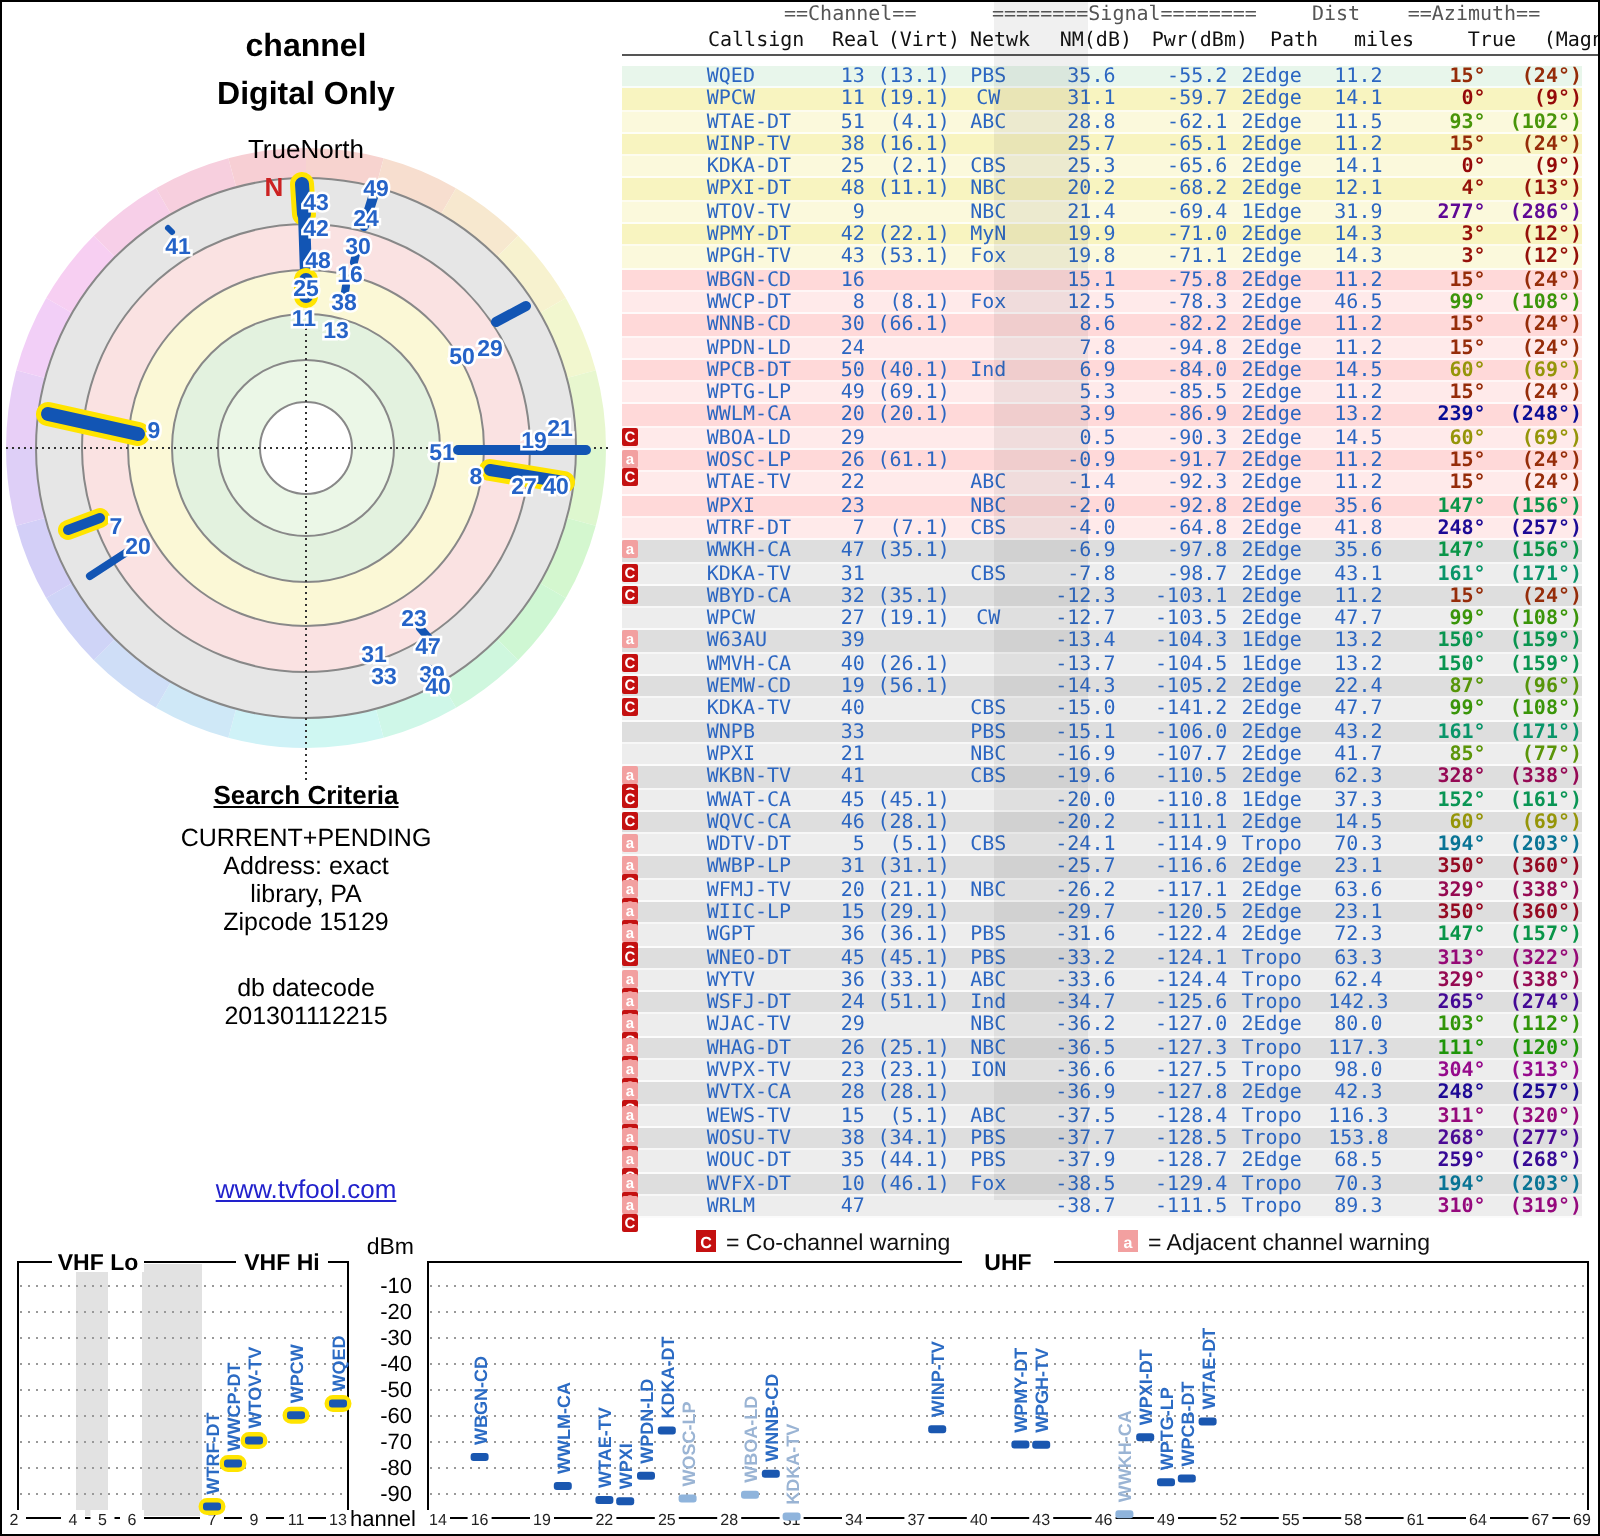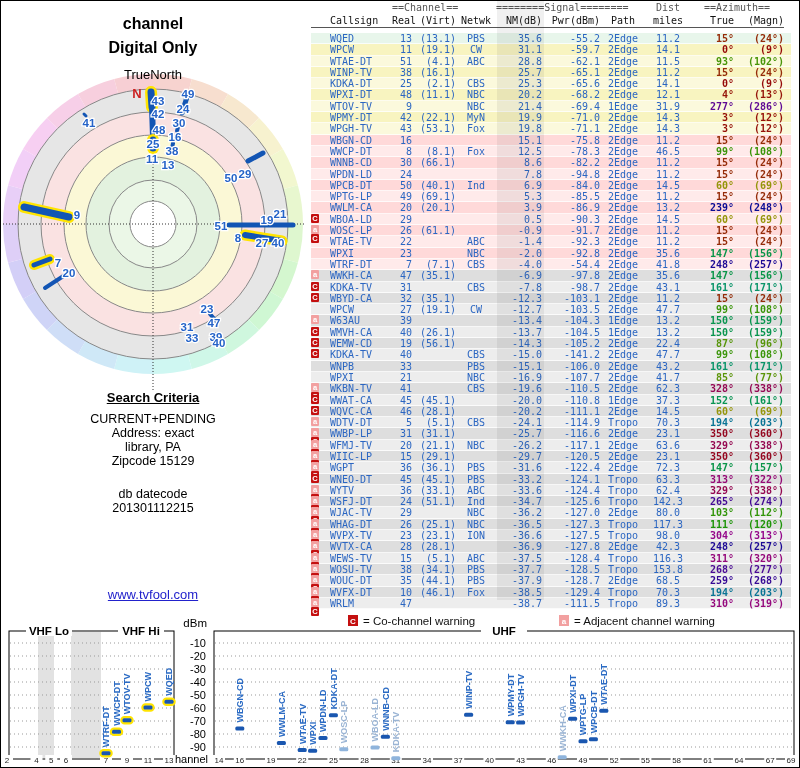--- a/index.html
+++ b/index.html
@@ -16,21 +16,21 @@
   
   #tbl{position:absolute;left:310px;top:0;width:412px;height:612px;font-family:"DejaVu Sans Mono",monospace;font-size:10px;}
   #thead{position:absolute;left:0;top:1px;width:480px;height:28px;color:#333;}
   .gh{position:absolute;top:0;text-align:center;white-space:pre;color:#555;}
   #hrow{position:absolute;top:13px;left:0;display:flex;color:#111;}
   #hrow{border-bottom:1px solid #555;padding-bottom:1px;}
   #rows{position:absolute;left:0;top:32px;width:480px;}
   .row{display:flex;height:11.3px;line-height:11.3px;color:#2b66c2;border-bottom:1px solid rgba(255,255,255,0.75);box-sizing:border-box;}
   .row span,.hrowspan{display:block;white-space:pre;}
   .bd{width:17px;display:flex;justify-content:flex-end;align-items:center;gap:1px;}
-  .cs{width:64px;padding-left:2px;box-sizing:border-box;}
+  .cs{width:64px;padding-left:2px;box-sizing:border-box;margin-left:24px;}
   .re{width:20px;text-align:right;}
   .vi{width:44px;text-align:right;}
   .ne{width:40px;text-align:center;}
   .nm{width:46px;text-align:right;}
   .pw{width:58px;text-align:right;}
   .pa{width:46px;text-align:center;}
   .mi{width:44px;text-align:center;}
   .tr{width:44px;text-align:right;}
   .mg{width:50px;text-align:right;}
   .badge{display:inline-block;width:8px;height:9px;font-size:7.5px;line-height:9px;text-align:center;font-weight:bold;color:#fff;border-radius:1px;font-family:"Liberation Sans",sans-serif;}
@@ -431,21 +431,21 @@
           <span class="tr" style="color: rgb(9, 149, 72); font-weight: bold;">147°</span>
           <span class="mg" style="color: rgb(9, 149, 72); font-weight: bold;">(156°)</span>
         </div>
         <div class="row" style="background: linear-gradient(rgba(255, 255, 255, 0.45), rgba(255, 255, 255, 0.45)), linear-gradient(rgb(255, 217, 217), rgb(255, 217, 217));">
           <span class="bd"></span>
           <span class="cs">WTRF-DT</span>
           <span class="re">7</span>
           <span class="vi">(7.1)</span>
           <span class="ne">CBS</span>
           <span class="nm">-4.0</span>
-          <span class="pw">-54.4</span>
+          <span class="pw">-64.8</span>
           <span class="pa">2Edge</span>
           <span class="mi">41.8</span>
           <span class="tr" style="color: rgb(28, 9, 149); font-weight: bold;">248°</span>
           <span class="mg" style="color: rgb(28, 9, 149); font-weight: bold;">(257°)</span>
         </div>
         <div class="row" style="background: rgb(222, 222, 222);">
           <span class="bd"><span class="badge bA">a</span></span>
           <span class="cs">WWKH-CA</span>
           <span class="re">47</span>
           <span class="vi">(35.1)</span>

